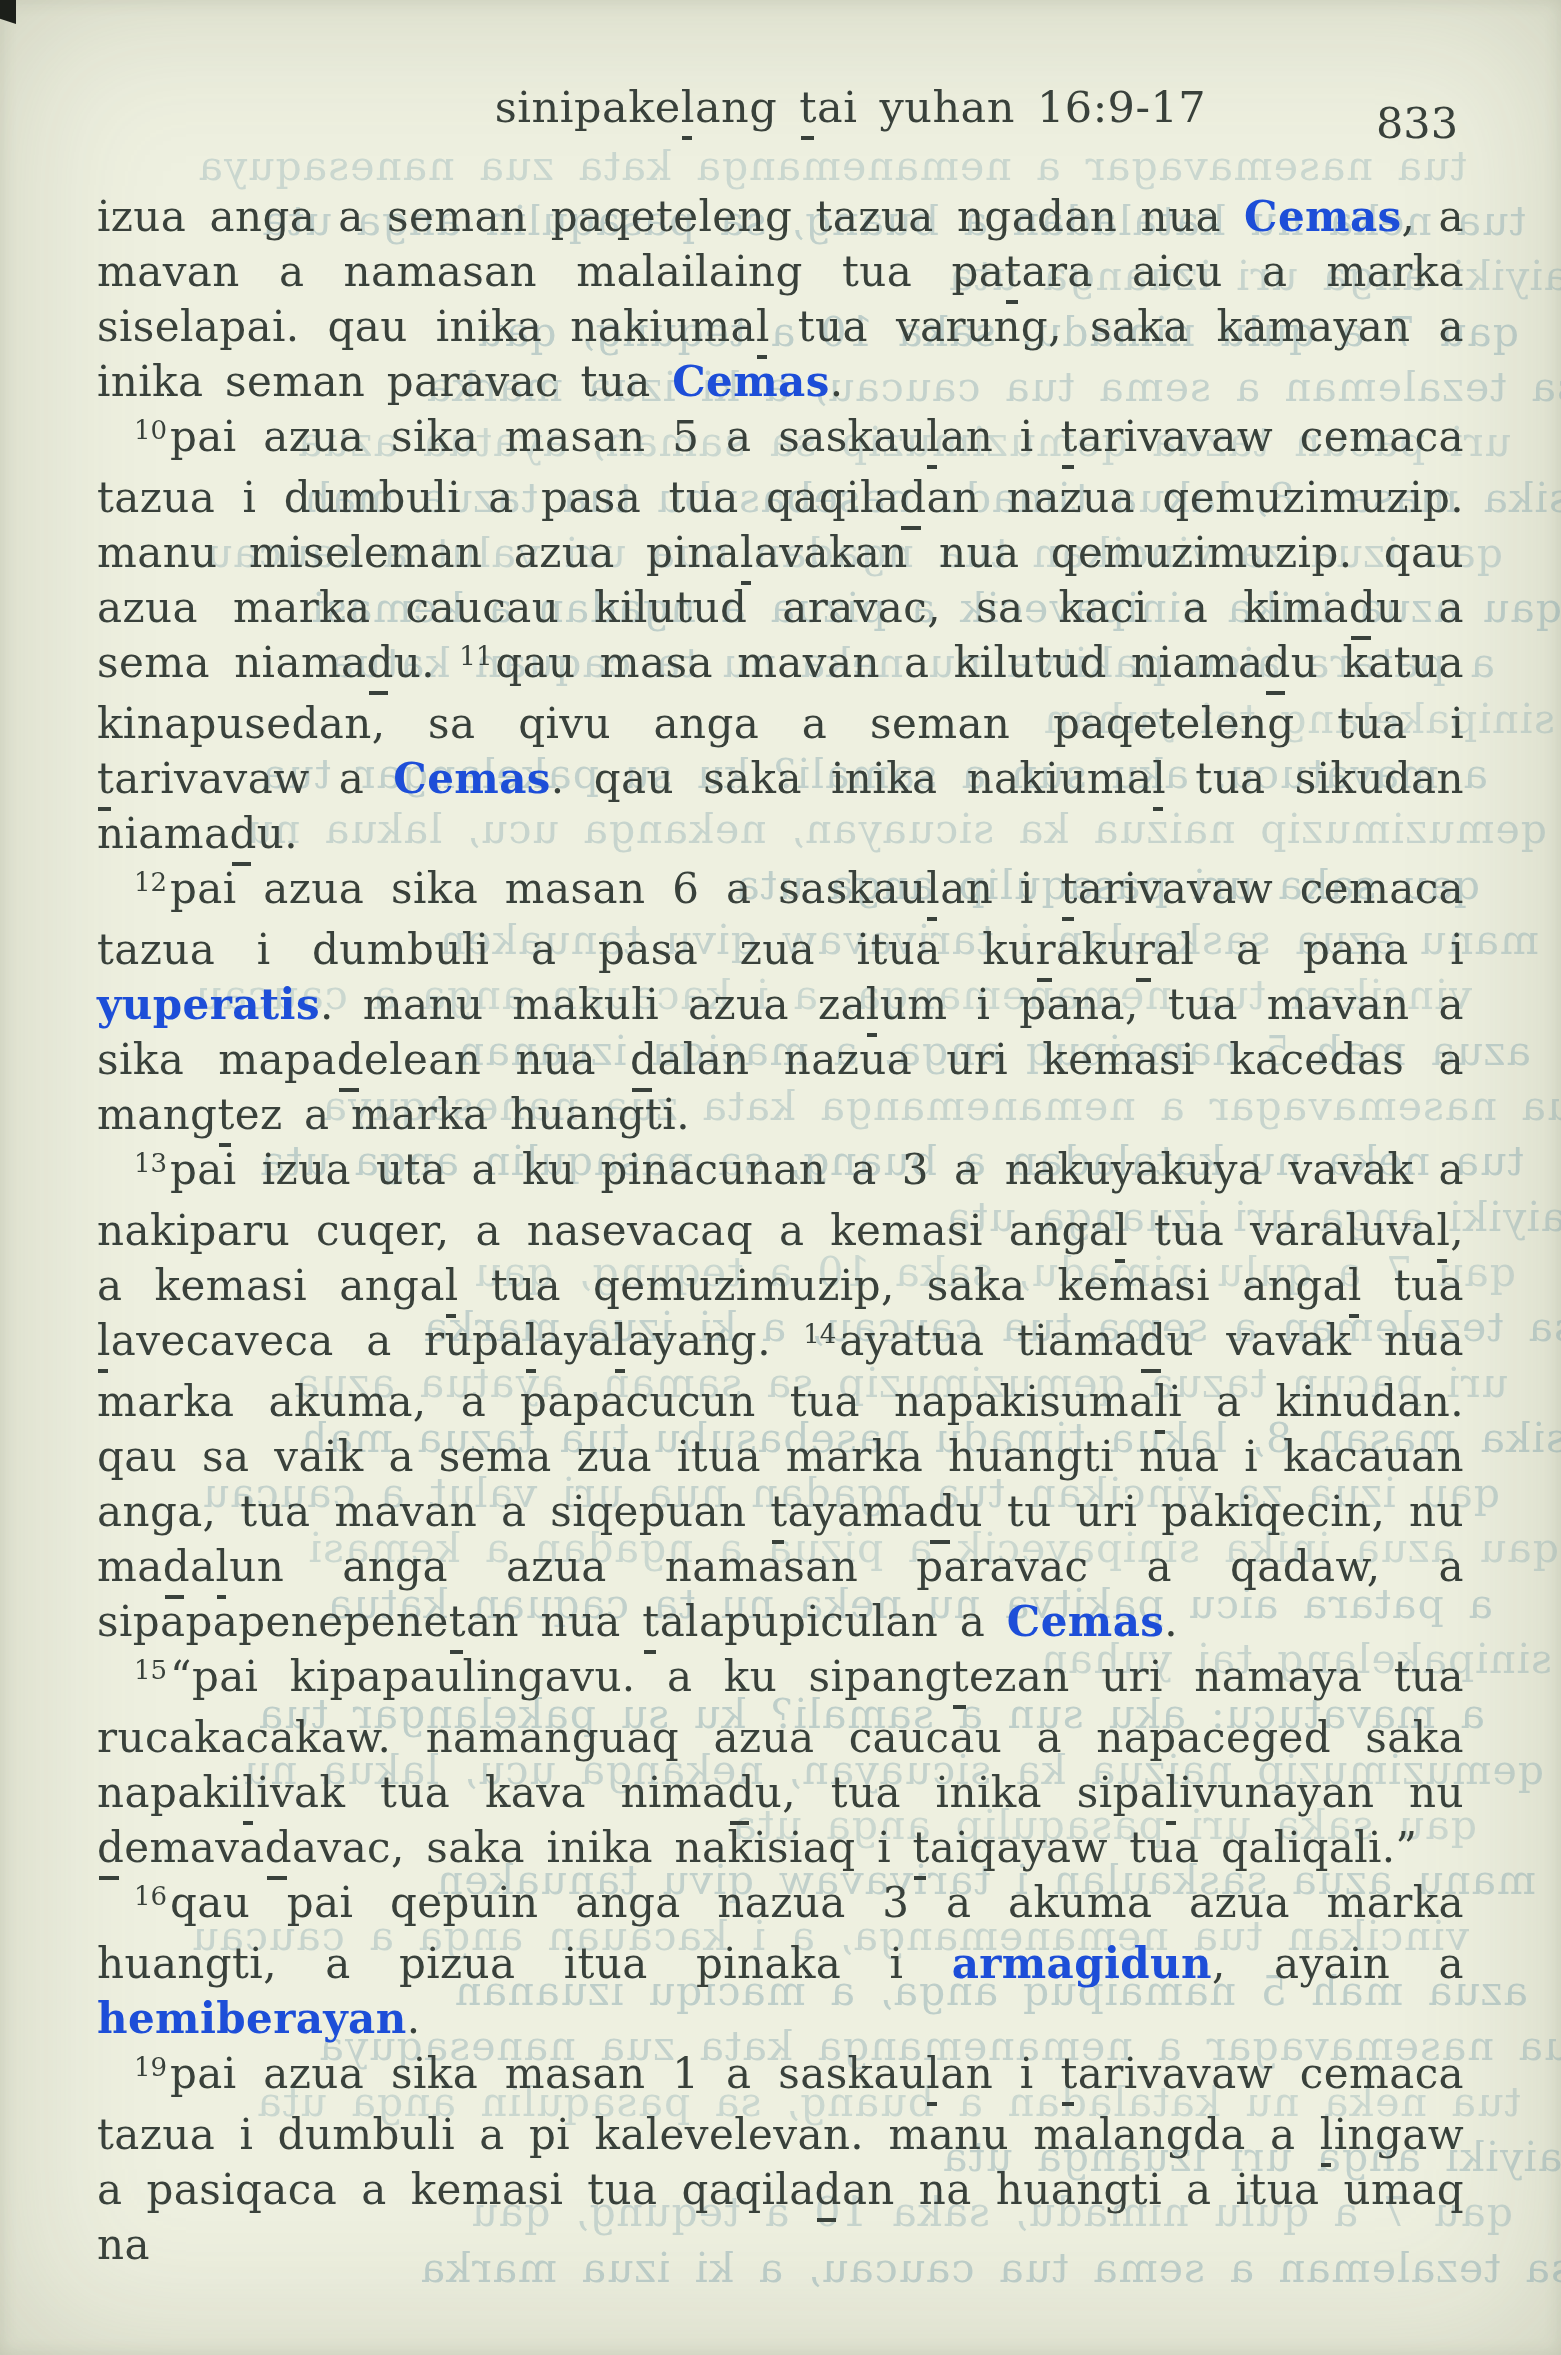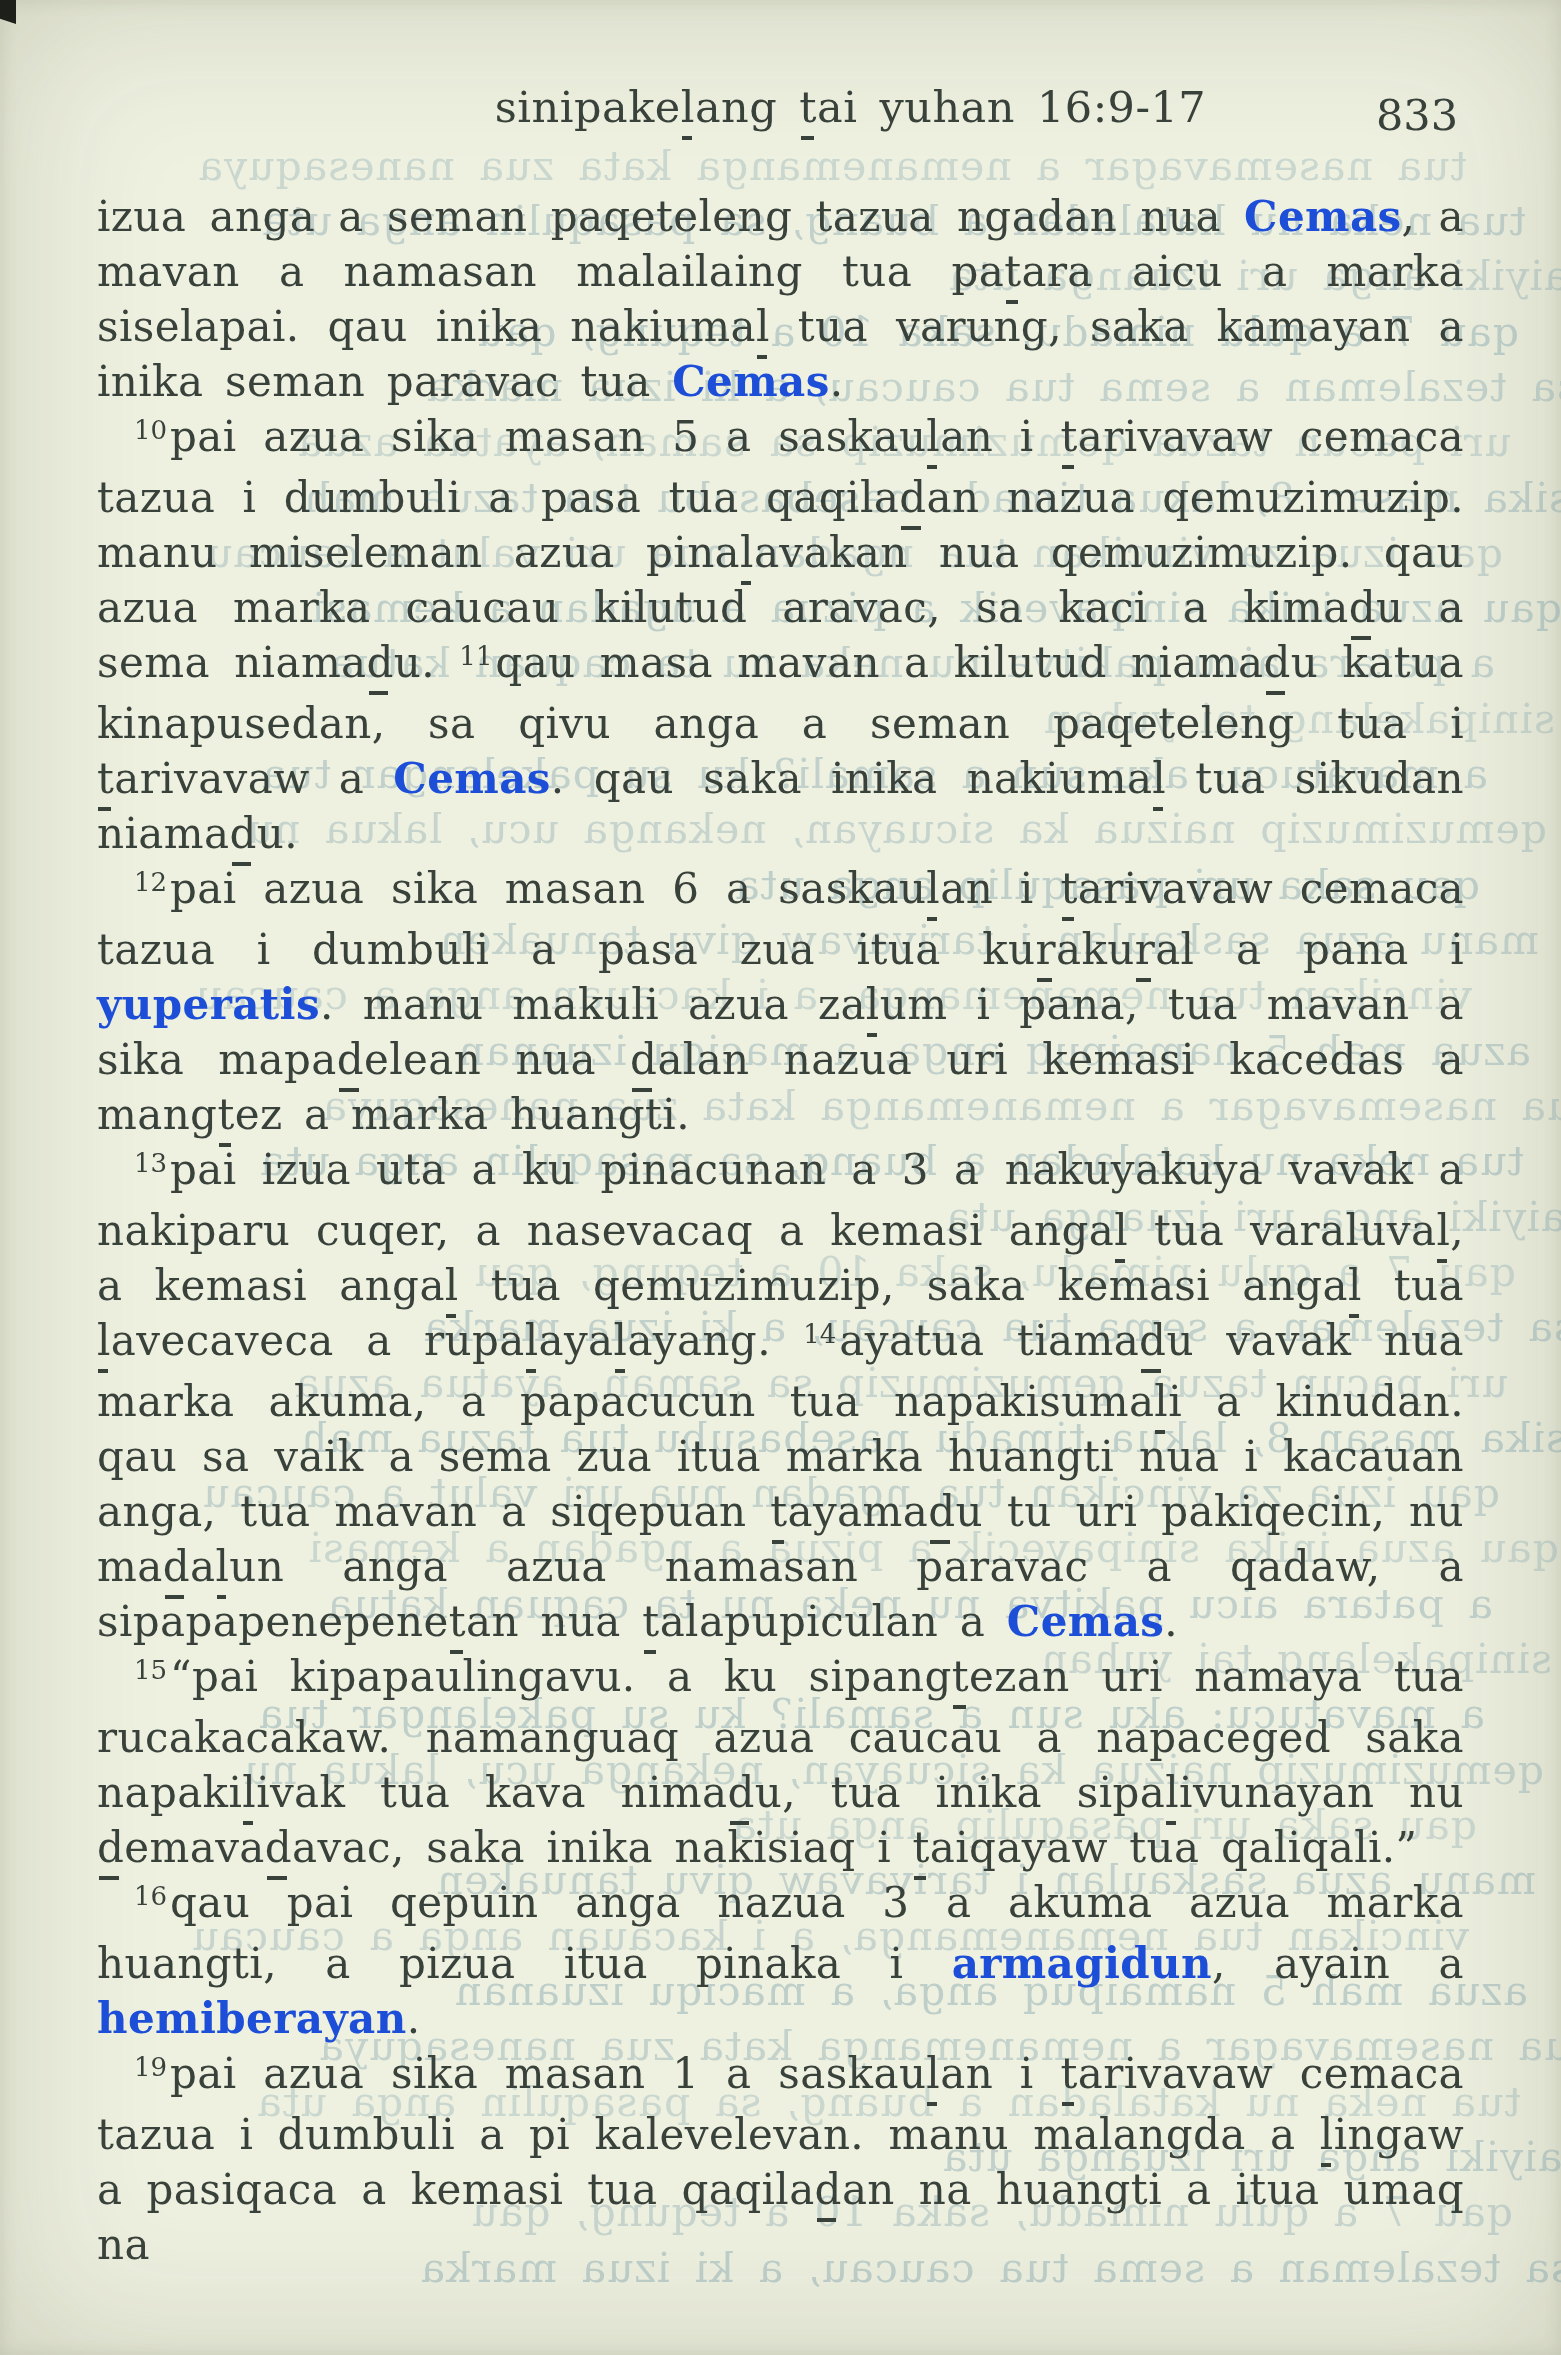--- a/index.html
+++ b/index.html
@@ -38,21 +38,21 @@
   .running-head{
     display:block;
     text-align:center;
     font-size:43px;
     letter-spacing:0.5px;
     word-spacing:7.8px;
     transform:translateX(58px);
   }
   .page-number{
     position:absolute;
-    top:8px;right:103px;
+    top:16px;right:103px;
     font-size:43px;
   }
   .body-text{
     margin:47px 97px 0 97px;
     width:1367px;
     font-size:42px;
     line-height:55px;
     text-align:justify;
     letter-spacing:0.4px;
     word-spacing:7.8px;

